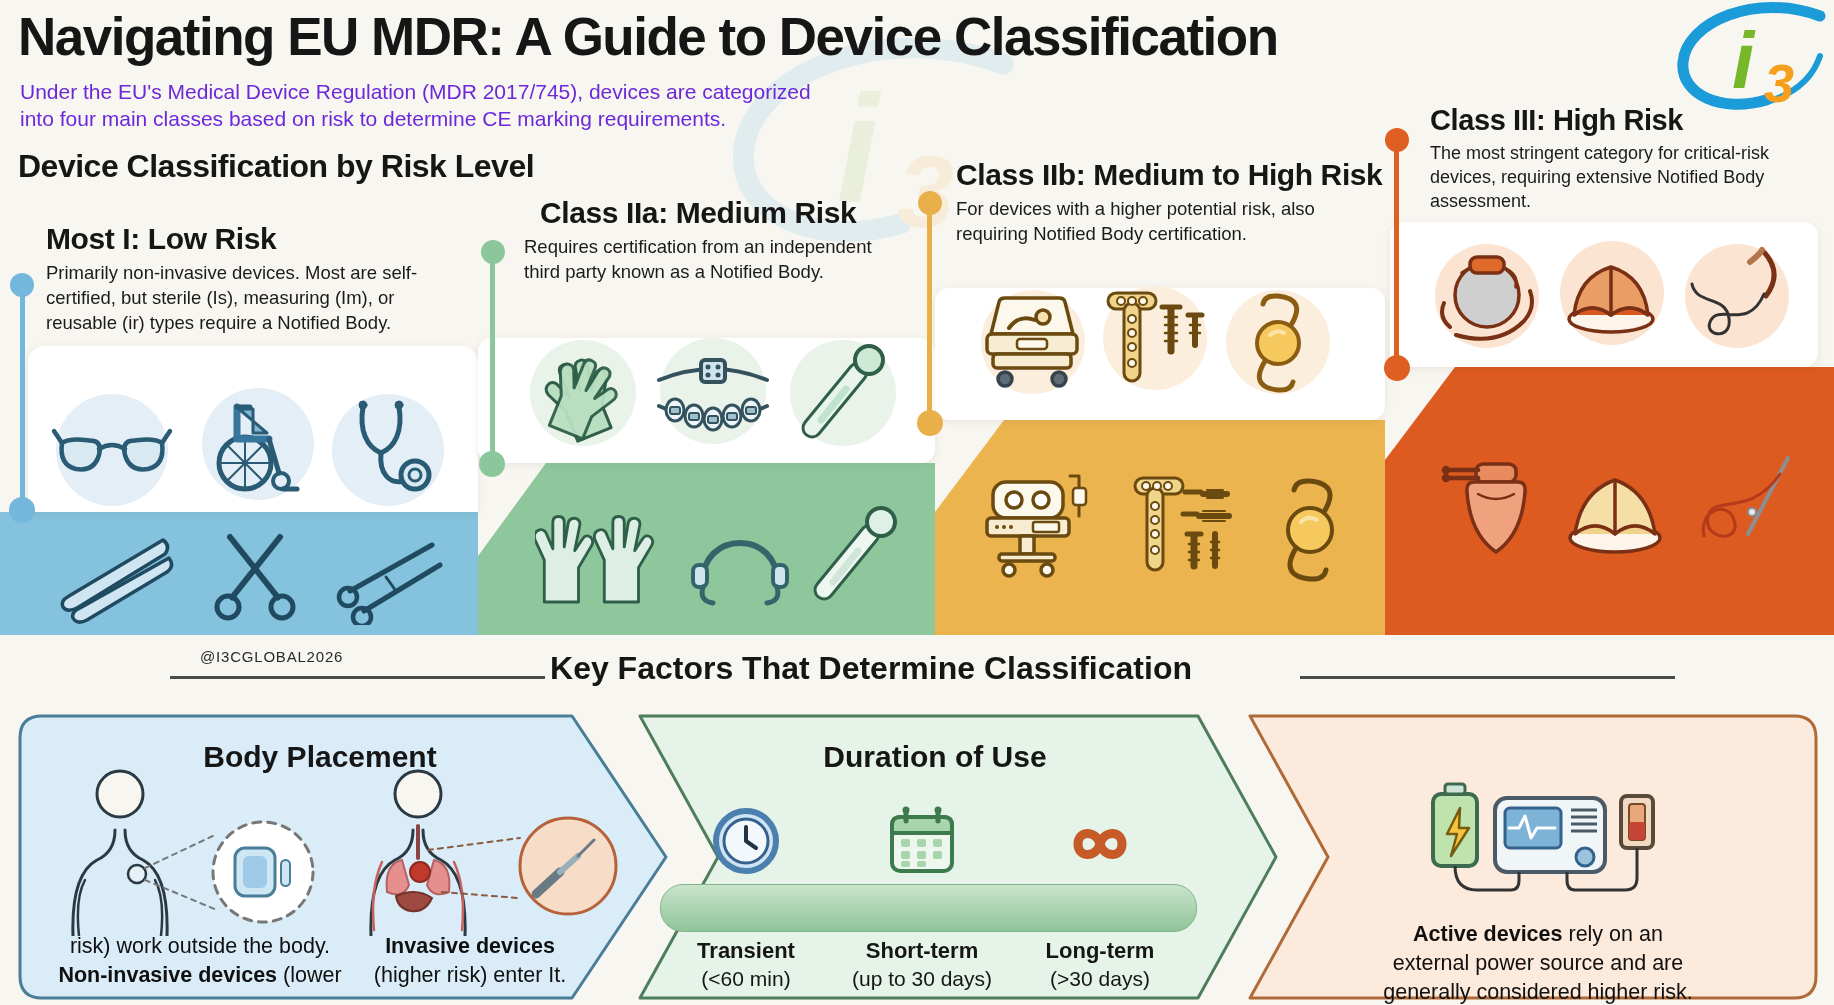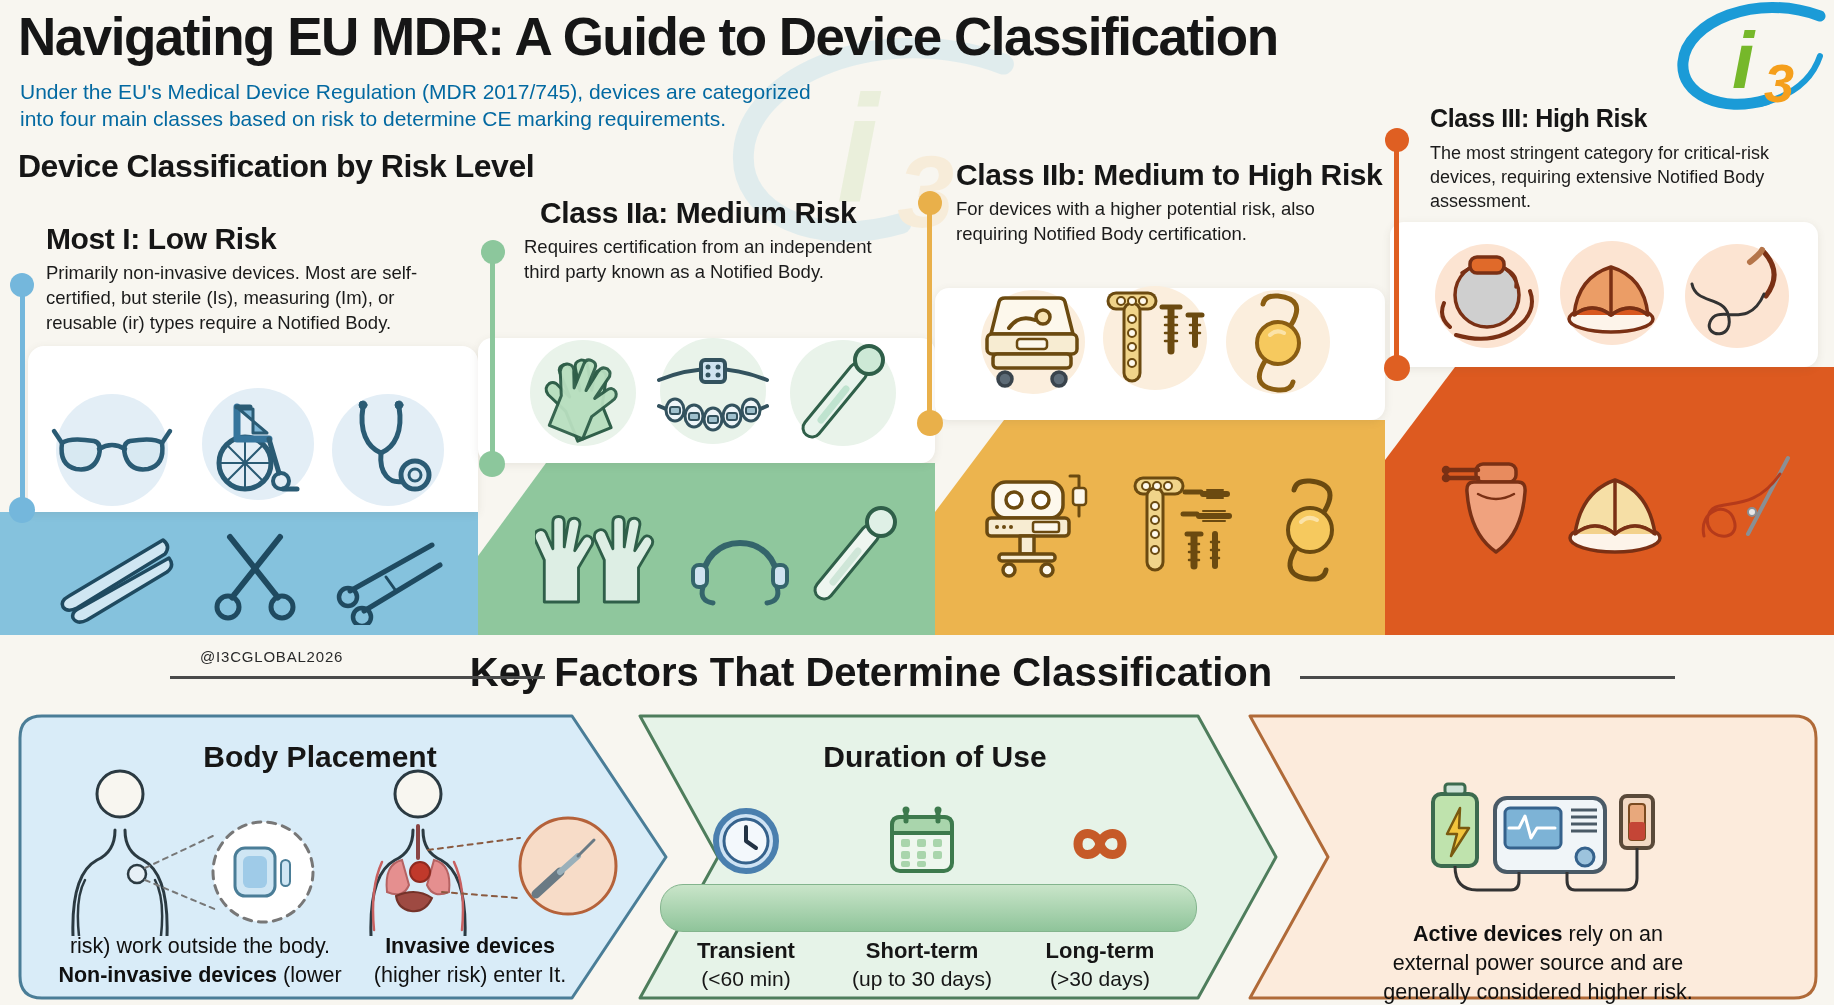--- a/index.html
+++ b/index.html
@@ -1,31 +1,31 @@
 <!DOCTYPE html>
 <html><head>
 <meta charset="utf-8">
 <style>
   html,body{margin:0;padding:0;background:#dddad2;}
   .canvas{position:relative;width:1834px;height:1005px;background:#f8f6f0;overflow:hidden;
           font-family:"Liberation Sans",sans-serif;color:#161616;}
   .abs{position:absolute;}
   svg{display:block;}
   .page-title{left:18px;top:6px;font-size:53px;font-weight:800;letter-spacing:-1.5px;white-space:nowrap;}
-  .subtitle{left:20px;font-size:21px;font-weight:400;color:#0369a1;white-space:nowrap;}
+  .subtitle{left:20px;font-size:21px;font-weight:400;color:#6d28d9;white-space:nowrap;}
   .section-title{left:18px;top:148px;font-size:32px;font-weight:800;letter-spacing:-0.5px;}
   .class-name{font-size:30px;font-weight:800;letter-spacing:-0.4px;white-space:nowrap;z-index:5;}
   .class-desc{font-size:18.5px;line-height:25px;font-weight:400;color:#1b1b1b;z-index:5;}
   .dot{border-radius:50%;z-index:4;}
   .vline{width:5px;z-index:3;}
   .white-panel{background:#ffffff;border-radius:14px;box-shadow:0 2px 8px rgba(90,80,60,.10);z-index:1;}
   .icircle{border-radius:50%;z-index:1;}
   .icn{z-index:2;}
   .wm-text{left:200px;top:648px;font-size:15px;letter-spacing:0.8px;color:#2a2a2a;font-weight:400;z-index:5;}
-  .factors-title{left:0;width:1742px;top:650px;text-align:center;font-size:40px;font-weight:800;z-index:5;}
+  .factors-title{left:0;width:1742px;top:650px;text-align:center;font-size:32px;font-weight:800;z-index:5;}
   .hline{height:3px;background:#4a4a4a;top:676px;z-index:5;}
   .panel-title{font-size:30px;font-weight:800;text-align:center;z-index:5;}
   .caption{font-size:21.5px;line-height:29px;text-align:center;z-index:5;color:#101010;}
   .caption b{font-weight:700;}
   .dur-label{text-align:center;z-index:5;}
   .dur-label .b1{font-size:22px;font-weight:700;}
   .dur-label .b2{font-size:21px;margin-top:3px;}
   .dur-bar{left:660px;top:884px;width:535px;height:46px;border-radius:23px;z-index:2;
            background:linear-gradient(#c9e5c9,#8fc49a);border:1px solid #83b48d;}
   .logo-faint{opacity:0.10;z-index:0;}
@@ -322,21 +322,21 @@
       <circle cx="55" cy="58" r="22" fill="#f6c95e" stroke-width="4"></circle>
       <path d="M46,50 q7,-7 16,-2" stroke="#fbe3a8" stroke-width="4"></path>
       <path d="M69,40 Q86,12 55,9 Q41,8 39,18" stroke-width="5"></path>
       <path d="M41,76 Q24,104 55,107 Q69,108 71,98" stroke-width="5"></path>
     </g>
   </svg>
 
   <div class="abs dot" style="left:1385px;top:128px;width:24px;height:24px;background:#df5f22;"></div>
   <div class="abs vline" style="left:1394px;top:140px;height:228px;background:#df5f22;"></div>
   <div class="abs dot" style="left:1384px;top:355px;width:26px;height:26px;background:#df5f22;"></div>
-  <div class="abs class-name" style="left:1430px;top:104px;font-size:25px;">Class III: High Risk</div>
+  <div class="abs class-name" style="left:1430px;top:104px;font-size:29px;">Class III: High Risk</div>
   <div class="abs class-desc" style="left:1430px;top:141px;width:360px;font-size:18px;line-height:24px;">The most stringent category for critical-risk devices, requiring extensive Notified Body assessment.</div>
   <div class="abs white-panel" style="left:1390px;top:222px;width:428px;height:145px;"></div>
   <div class="abs icircle" style="left:1435px;top:244px;width:104px;height:104px;background:#fce4d2;"></div>
   <div class="abs icircle" style="left:1560px;top:241px;width:104px;height:104px;background:#fce4d2;"></div>
   <div class="abs icircle" style="left:1685px;top:244px;width:104px;height:104px;background:#fce4d2;"></div>
 
   <svg class="abs icn" style="left:1432px;top:243px;" width="110" height="105" viewBox="0 0 110 105">
     <g stroke="#7a3014" stroke-width="3.5" stroke-linejoin="round" stroke-linecap="round">
       <circle cx="55" cy="52" r="32" fill="#cfcfcf"></circle>
       <path d="M30,30 Q50,16 74,26 Q86,32 84,44" fill="none"></path>

